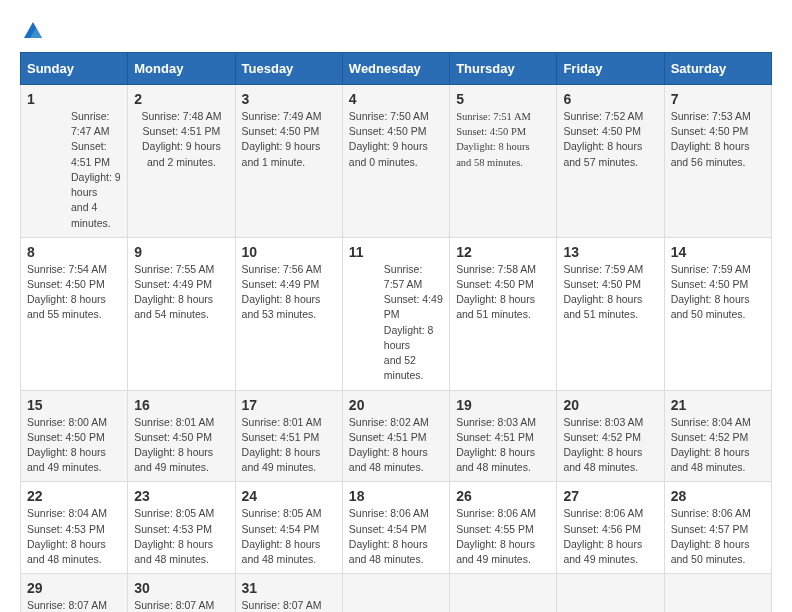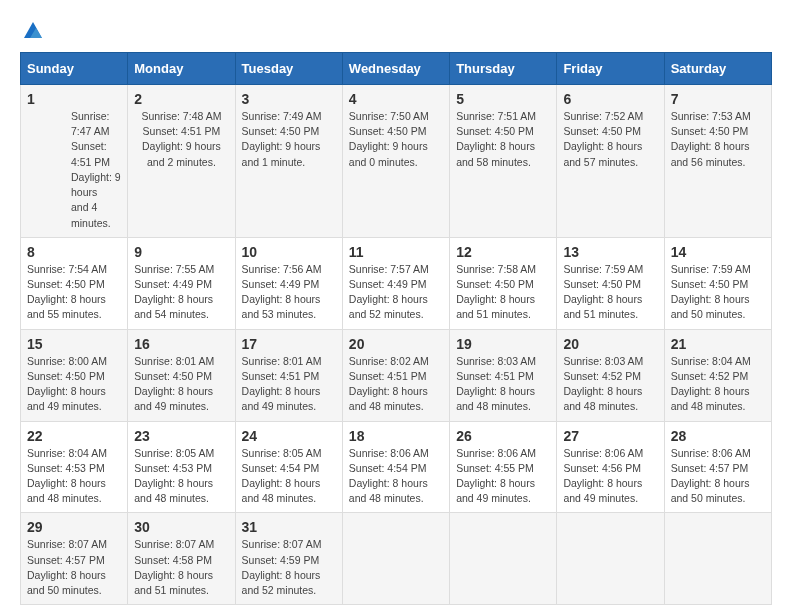--- a/index.html
+++ b/index.html
@@ -153,21 +153,21 @@
         </td>
         <td>
           <span class="day-number">4</span>
           <div class="day-detail" style="white-space: pre-line;">Sunrise: 7:50 AM
 Sunset: 4:50 PM
 Daylight: 9 hours
 and 0 minutes.</div>
         </td>
         <td>
           <span class="day-number">5</span>
-          <div class="day-detail" style="white-space: pre-line;">Sunrise: 7:51 AM
+          <div class="day-detail" style="white-space: pre-line; font-family: Liberation Serif, serif;">Sunrise: 7:51 AM
 Sunset: 4:50 PM
 Daylight: 8 hours
 and 58 minutes.</div>
         </td>
         <td>
           <span class="day-number">6</span>
           <div class="day-detail" style="white-space: pre-line;">Sunrise: 7:52 AM
 Sunset: 4:50 PM
 Daylight: 8 hours
 and 57 minutes.</div>
@@ -197,21 +197,21 @@
         </td>
         <td>
           <span class="day-number">10</span>
           <div class="day-detail" style="white-space: pre-line;">Sunrise: 7:56 AM
 Sunset: 4:49 PM
 Daylight: 8 hours
 and 53 minutes.</div>
         </td>
         <td>
           <span class="day-number">11</span>
-          <div class="day-detail" style="white-space: pre-line;">Sunrise: 7:57 AM
+          <div class="day-detail" style="white-space: pre-line; margin-left: 35px;">Sunrise: 7:57 AM
 Sunset: 4:49 PM
 Daylight: 8 hours
 and 52 minutes.</div>
         </td>
         <td>
           <span class="day-number">12</span>
           <div class="day-detail" style="white-space: pre-line;">Sunrise: 7:58 AM
 Sunset: 4:50 PM
 Daylight: 8 hours
 and 51 minutes.</div>

